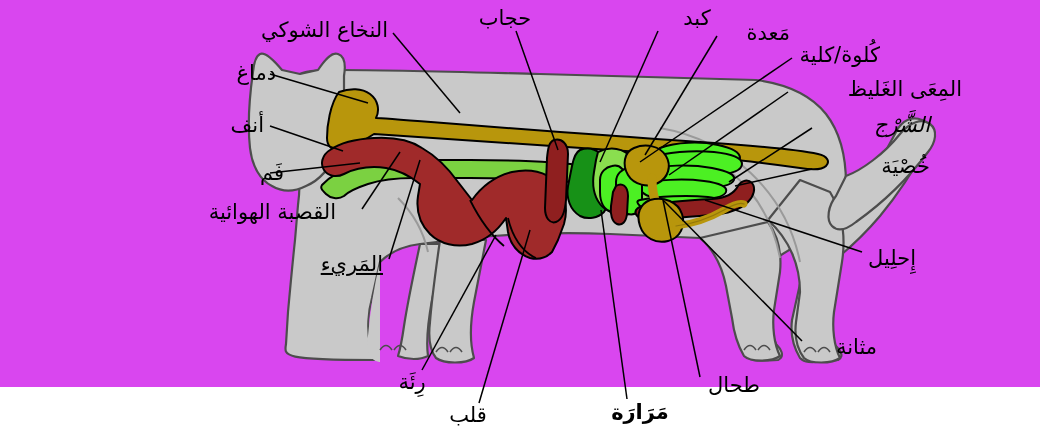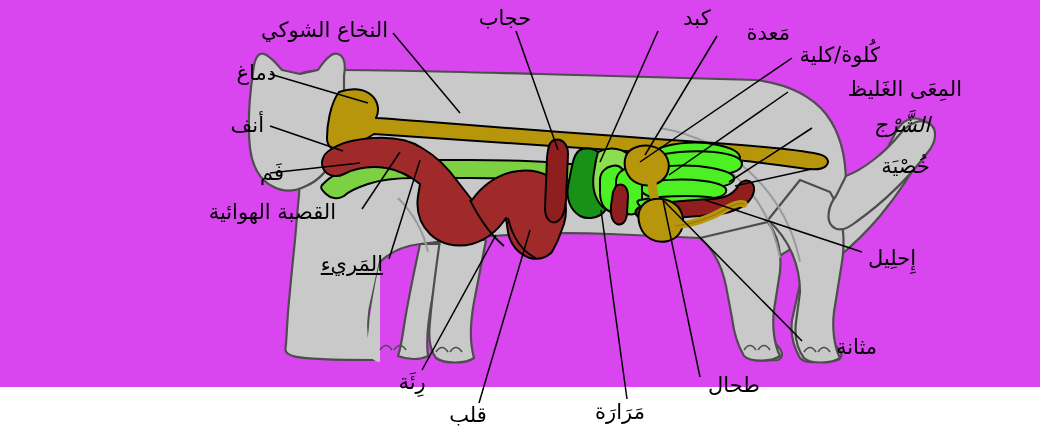--- a/index.html
+++ b/index.html
@@ -382,18 +382,18 @@
       <div class="lbl c" style="left: 505px; top: 18px;">حجاب</div>
       <div class="lbl c" style="left: 697px; top: 18px;">كبد</div>
       <div class="lbl r" style="left: 790px; top: 33px;">مَعدة</div>
       <div class="lbl r" style="left: 880px; top: 55px;">كُلوة/كلية</div>
       <div class="lbl r" style="left: 930px; top: 89px; margin-left: 32px;">المِعَى الغَليظ</div>
       <div class="lbl r" style="left: 930px; top: 125px; font-style: italic;">الشَّرْج</div>
       <div class="lbl r" style="left: 930px; top: 166px;">خُصْيَة</div>
       <div class="lbl l" style="left: 868px; top: 258px;">إِحلِيل</div>
       <div class="lbl l" style="left: 836px; top: 347px;">مثانة</div>
       <div class="lbl l" style="left: 700px; top: 385px; margin-left: 8px;">طحال</div>
-      <div class="lbl c" style="left: 620px; top: 412px;">مَرَارَة</div>
+      <div class="lbl c" style="left: 640px; top: 412px; font-weight: bold;">مَرَارَة</div>
       <div class="lbl c" style="left: 468px; top: 415px;">قلب</div>
       <div class="lbl c" style="left: 412px; top: 382px;">رِئَة</div>
     </div>
 
 </div>
 
 </body></html>

